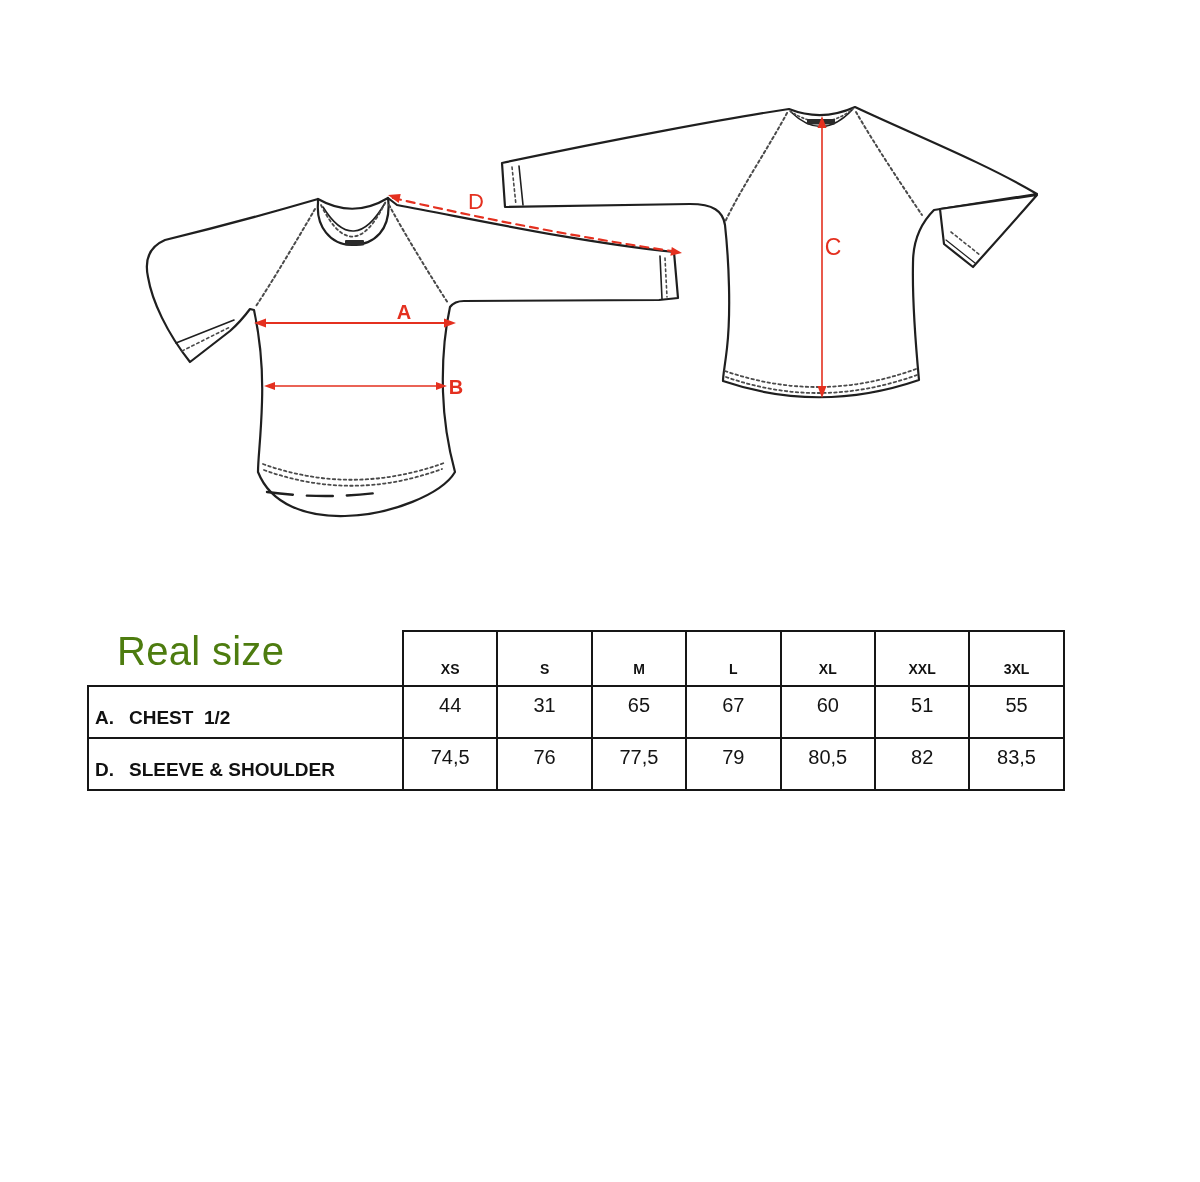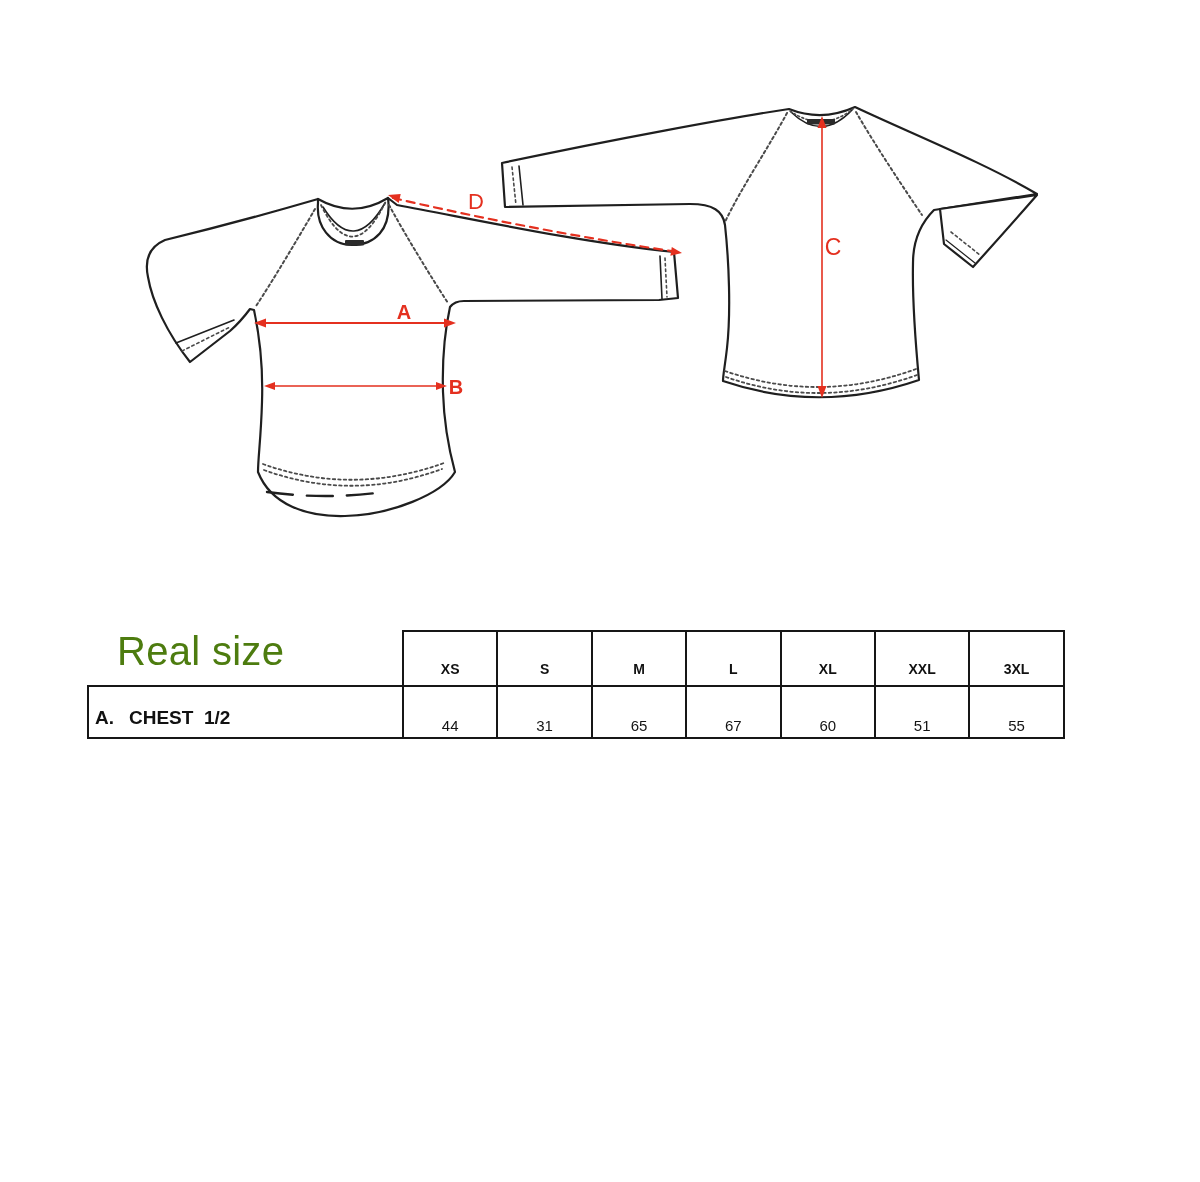--- a/index.html
+++ b/index.html
@@ -13,21 +13,21 @@
   .table-wrap{position:absolute;left:87px;top:630px;}
   table.size-table{border-collapse:collapse;table-layout:fixed;width:976px;}
   .size-table th,.size-table td{border:2px solid #161616;box-sizing:border-box;}
   .size-table th.corner{border:none;text-align:left;vertical-align:top;padding:0 0 0 29px;}
   .table-title{font-size:40px;font-weight:400;color:#4d7c0f;letter-spacing:.3px;line-height:1.0;}
   .size-table thead tr{height:55px;}
   .size-table tbody tr{height:52px;margin-left:21px;}
   .size-th{font-size:14px;font-weight:700;color:#111;text-align:center;vertical-align:bottom;padding-bottom:8px;}
   .label-td{vertical-align:bottom;padding:0 0 8px 6px;font-weight:700;font-size:19px;color:#111;white-space:pre;}
   .row-key{display:inline-block;min-width:34px;}
-  .val-td{text-align:center;vertical-align:bottom;padding-bottom:3px;font-size:15px;font-weight:400;color:#141414;}
+  .val-td{text-align:center;vertical-align:bottom;padding-bottom:20px;font-size:20px;font-weight:400;color:#141414;}
 </style>
 </head>
 <body>
 
 <div class="canvas">
 
   <svg class="drawing" width="1200" height="620" viewBox="0 0 1200 620">
 
     <g fill="none" stroke="#1f1f1f" stroke-width="2.2" stroke-linecap="round" stroke-linejoin="round">
 
@@ -172,17 +172,27 @@
           <tr>
             <td class="label-td"><span class="row-key">A.</span><span class="row-label">CHEST  1/2</span></td>
             <td class="val-td">44</td>
             <td class="val-td">31</td>
             <td class="val-td">65</td>
             <td class="val-td">67</td>
             <td class="val-td">60</td>
             <td class="val-td">51</td>
             <td class="val-td">55</td>
           </tr>
+          <tr>
+            <td class="label-td"><span class="row-key">D.</span><span class="row-label">SLEEVE &amp; SHOULDER</span></td>
+            <td class="val-td">74,5</td>
+            <td class="val-td">76</td>
+            <td class="val-td">77,5</td>
+            <td class="val-td">79</td>
+            <td class="val-td">80,5</td>
+            <td class="val-td">82</td>
+            <td class="val-td">83,5</td>
+          </tr>
         </tbody>
     </table>
   </div>
 
 </div>
 
 </body></html>

